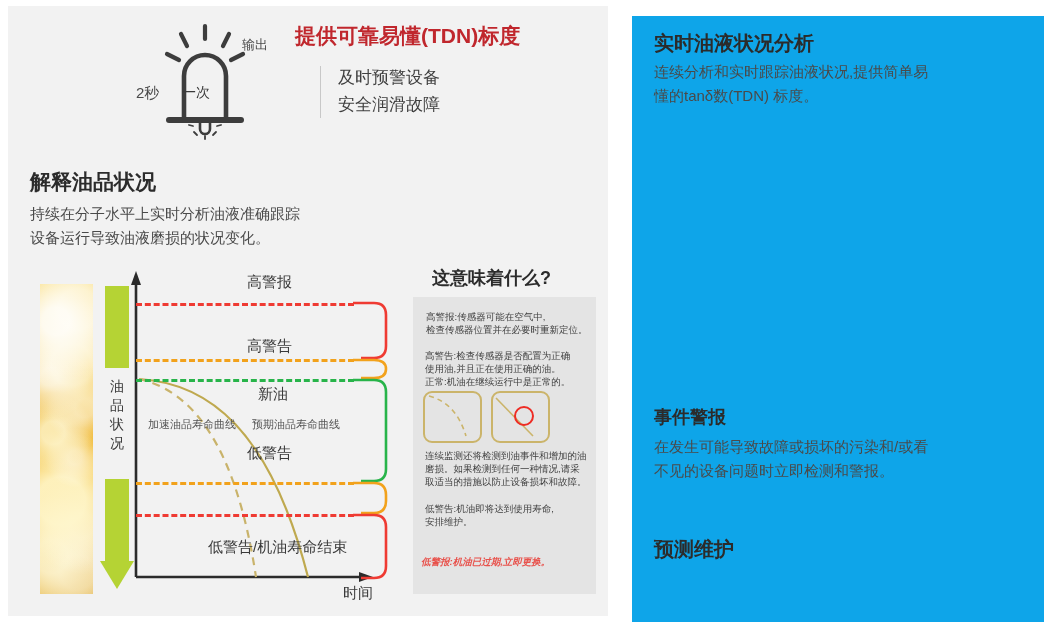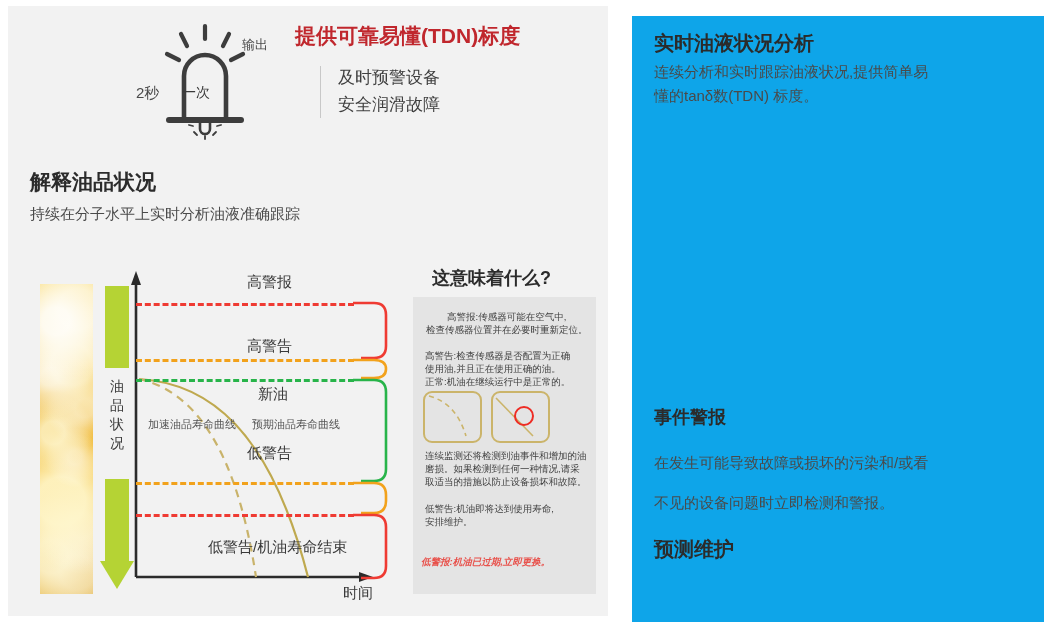--- a/index.html
+++ b/index.html
@@ -149,21 +149,21 @@
     background:rgba(255,255,255,.34);
   }
   .tdn-l1{position:absolute;left:26px;top:18px;font-size:27px;color:#33404f;white-space:nowrap;}
   .tdn-l2{position:absolute;left:22px;top:47px;font-size:40px;font-weight:700;color:#c0272d;white-space:nowrap;}
   .tdn-l2 em{font-style:normal;font-size:28px;font-weight:400;color:#33404f;}
   .tdn-l3{position:absolute;left:26px;top:129px;font-size:26px;font-weight:700;color:#2c3a4c;white-space:nowrap;}
   .tdn-l3 em{font-style:normal;font-weight:400;}
 
   .r-h2{position:absolute;left:22px;top:389px;font-size:18px;font-weight:700;color:#2b2b2b;}
   .r-p2{position:absolute;left:22px;top:419px;font-size:15px;line-height:24px;color:#4a4a4a;}
-  .r-p2 span{display:block;margin-top:16px;}
+  .r-p2 span{display:block;}
   .r-h3{position:absolute;left:22px;top:491px;font-size:20px;font-weight:700;color:#2b2b2b;margin-top:29px;}
   .r-p3{position:absolute;left:22px;top:521px;font-size:15px;line-height:24px;color:#4a4a4a;}
   .r-p3 span{display:block;}
 </style>
 </head>
 <body>
 
 <div class="page">
 
   <div class="panel-left">
@@ -207,20 +207,21 @@
         <div class="hero-col">
           <span>及时预警设备</span>
           <span>安全润滑故障</span>
         </div>
       </div>
     </div>
 
     <div class="sec-head">解释油品状况</div>
     <div class="sec-sub">
       <span>持续在分子水平上实时分析油液准确跟踪</span>
+      <span>设备运行导致油液磨损的状况变化。</span>
     </div>
 
     <div class="chart">
 
       <div class="oil-strip"></div>
 
       <div class="arrow-top"></div>
       <div class="arrow-label">
         <span>油</span>
         <span>品</span>
@@ -265,21 +266,21 @@
 
       <div class="curve-lbl" style="left:140px;top:156px;">加速油品寿命曲线</div>
       <div class="curve-lbl" style="left:244px;top:156px;">预期油品寿命曲线</div>
 
       <div class="xlabel" style="left:335px;top:323px;">时间</div>
     </div>
 
     <div class="qtitle">这意味着什么?</div>
     <div class="qbox">
 
-      <div class="qtxt" style="left:13px;top:13px;text-align:center;">
+      <div class="qtxt" style="left:13px;top:13px;">
         <span>高警报:传感器可能在空气中,</span>
         <span>检查传感器位置并在必要时重新定位。</span>
       </div>
 
       <div class="qtxt" style="left:12px;top:52px;">
         <span>高警告:检查传感器是否配置为正确</span>
         <span>使用油,并且正在使用正确的油。</span>
       </div>
 
       <div class="qtxt" style="left:12px;top:78px;">

